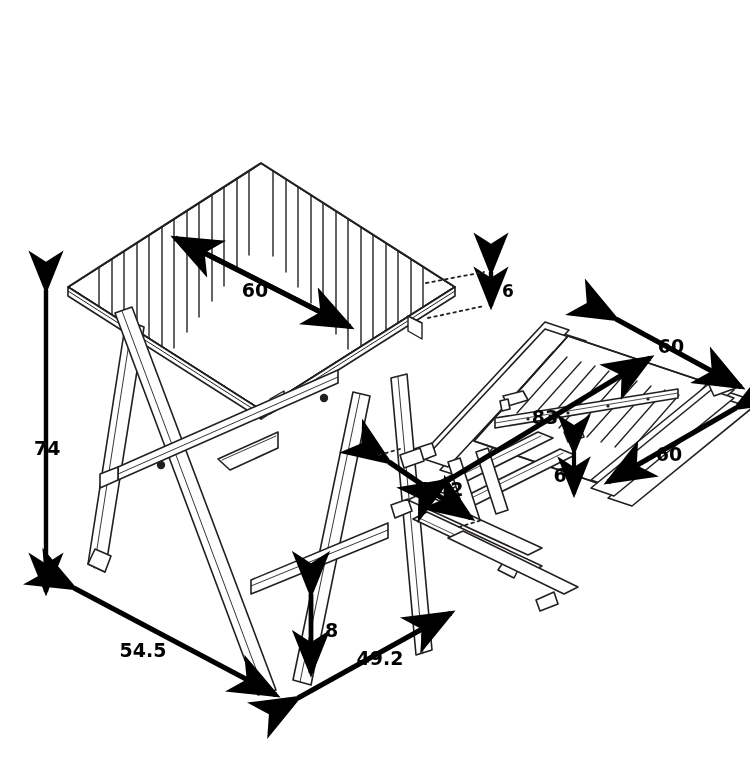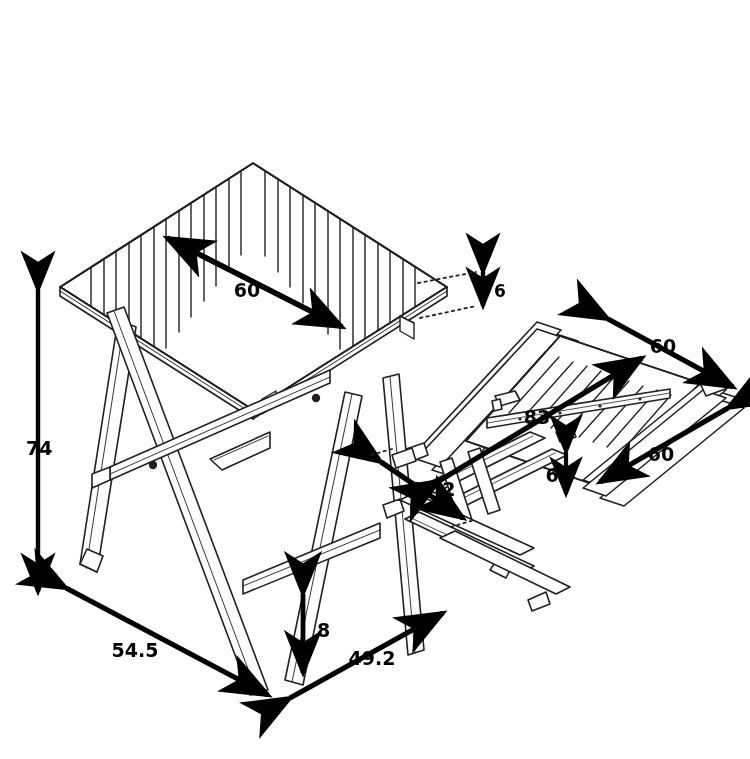--- a/index.html
+++ b/index.html
@@ -3,21 +3,21 @@
 <meta charset="utf-8">
 <style>
   html,body{margin:0;padding:0;}
   body{
     width:750px;height:759px;
     background:#ffffff;
     font-family:"DejaVu Sans","Liberation Sans",sans-serif;
     position:relative;
     overflow:hidden;
   }
-  #root{position:absolute;left:0;top:0;width:624px;height:759px;}
+  #root{position:absolute;left:8px;top:0;width:624px;height:759px;}
 
   
   .title-box{
     position:absolute;left:26px;top:45px;width:180px;height:68px;
     background:#000000;
     display:flex;flex-direction:column;align-items:center;justify-content:center;
     box-sizing:border-box;
   }
   .title-main{
     color:#ffffff;font-size:20px;font-weight:bold;letter-spacing:1px;

